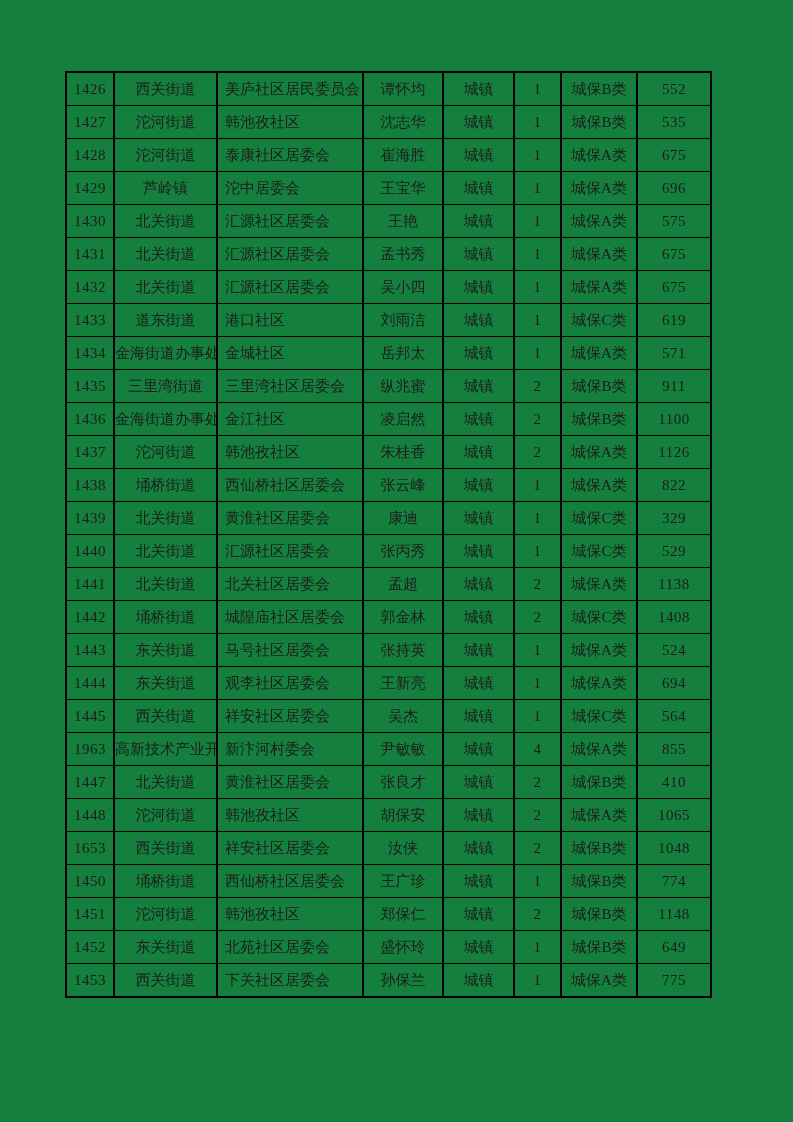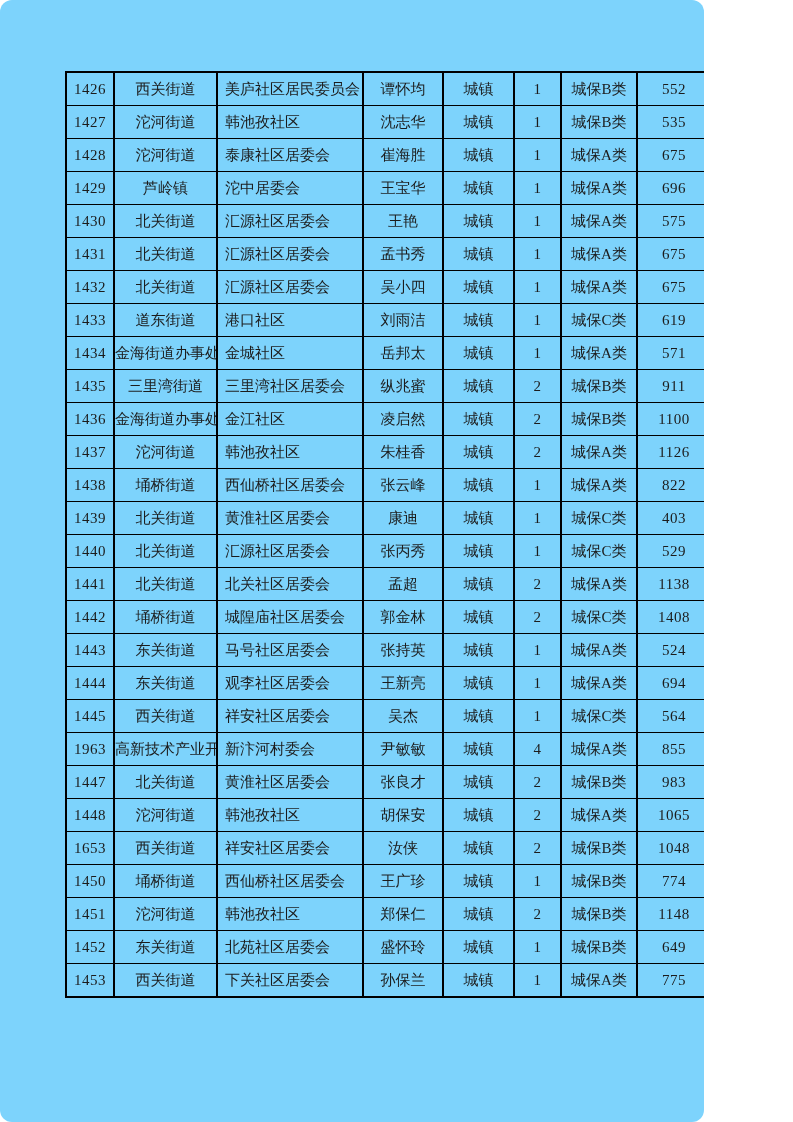--- a/index.html
+++ b/index.html
@@ -7,25 +7,24 @@
     padding: 0;
   }
   body {
     width: 793px;
     height: 1122px;
     background: #ffffff;
     font-family: "Liberation Serif", "DejaVu Serif", serif;
   }
   .page {
     position: relative;
-    width: 704px;
+    width: 793px;
     height: 1122px;
-    background: #7dd3fc;
+    background: #15803d;
     overflow: hidden;
-    border-radius: 12px;
   }
   table.records {
     position: absolute;
     left: 65px;
     top: 71px;
     width: 645px;
     border-collapse: collapse;
     table-layout: fixed;
     border: 2px solid #000000;
   }
@@ -202,21 +201,21 @@
     <td class="c-amount">822</td>
   </tr>
         <tr>
     <td class="c-seq">1439</td>
     <td class="c-street">北关街道</td>
     <td class="c-community">黄淮社区居委会</td>
     <td class="c-name">康迪</td>
     <td class="c-type">城镇</td>
     <td class="c-count">1</td>
     <td class="c-category">城保C类</td>
-    <td class="c-amount">403</td>
+    <td class="c-amount">329</td>
   </tr>
         <tr>
     <td class="c-seq">1440</td>
     <td class="c-street">北关街道</td>
     <td class="c-community">汇源社区居委会</td>
     <td class="c-name">张丙秀</td>
     <td class="c-type">城镇</td>
     <td class="c-count">1</td>
     <td class="c-category">城保C类</td>
     <td class="c-amount">529</td>
@@ -282,21 +281,21 @@
     <td class="c-amount">855</td>
   </tr>
         <tr>
     <td class="c-seq">1447</td>
     <td class="c-street">北关街道</td>
     <td class="c-community">黄淮社区居委会</td>
     <td class="c-name">张良才</td>
     <td class="c-type">城镇</td>
     <td class="c-count">2</td>
     <td class="c-category">城保B类</td>
-    <td class="c-amount">983</td>
+    <td class="c-amount">410</td>
   </tr>
         <tr>
     <td class="c-seq">1448</td>
     <td class="c-street">沱河街道</td>
     <td class="c-community">韩池孜社区</td>
     <td class="c-name">胡保安</td>
     <td class="c-type">城镇</td>
     <td class="c-count">2</td>
     <td class="c-category">城保A类</td>
     <td class="c-amount">1065</td>

